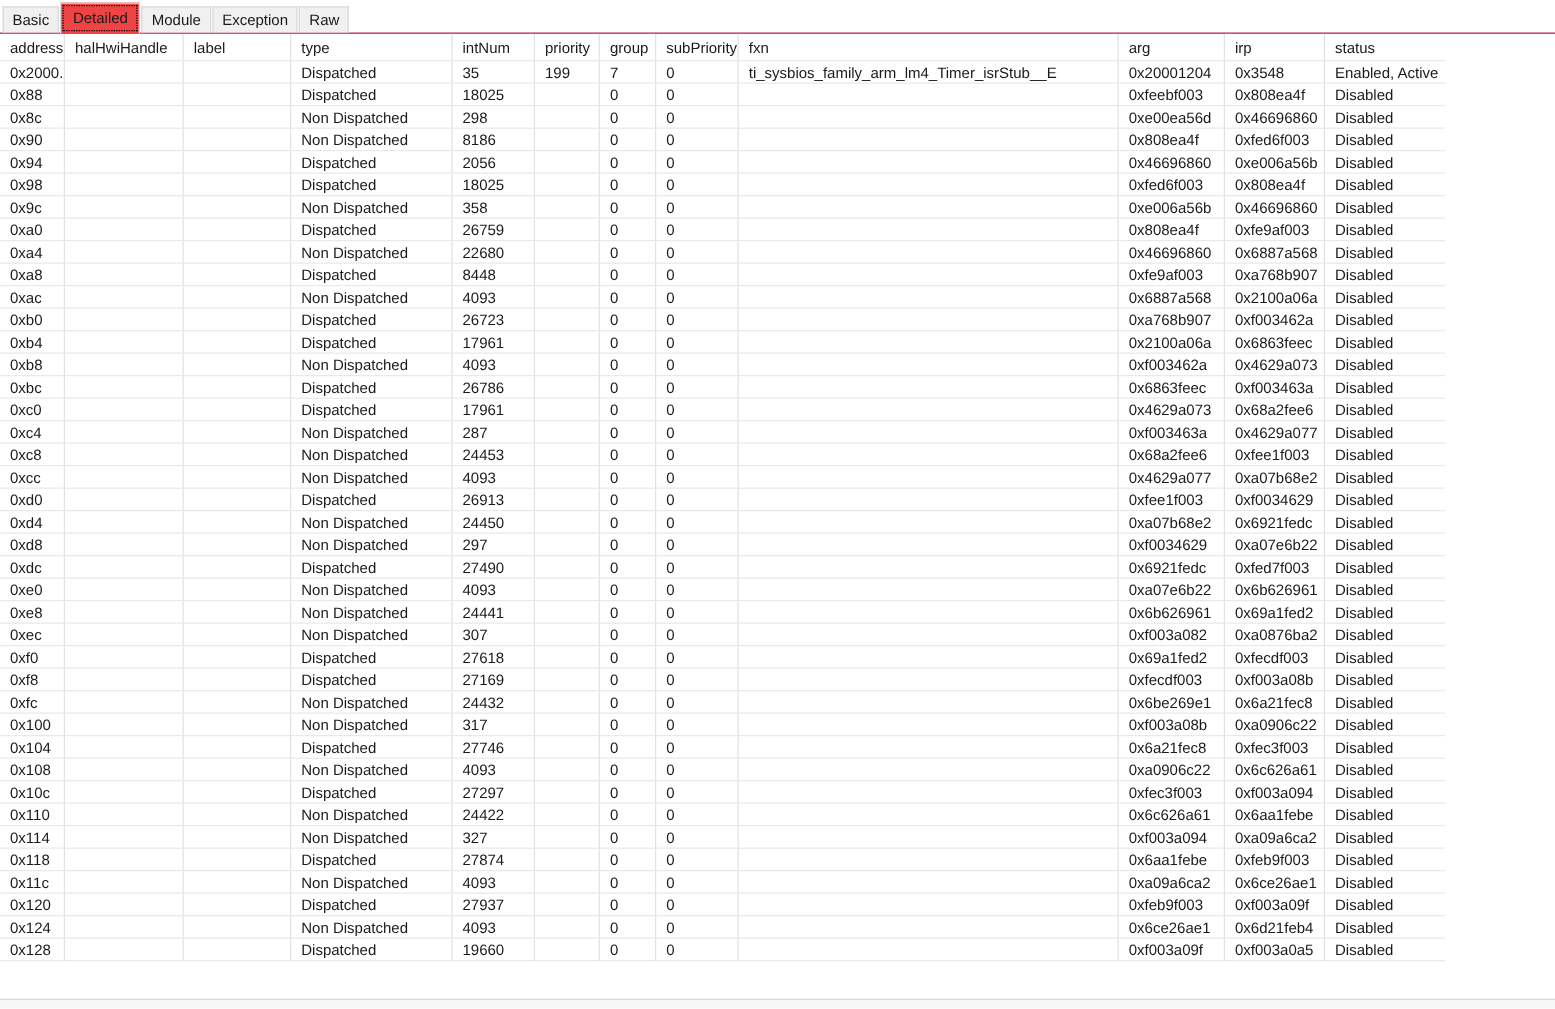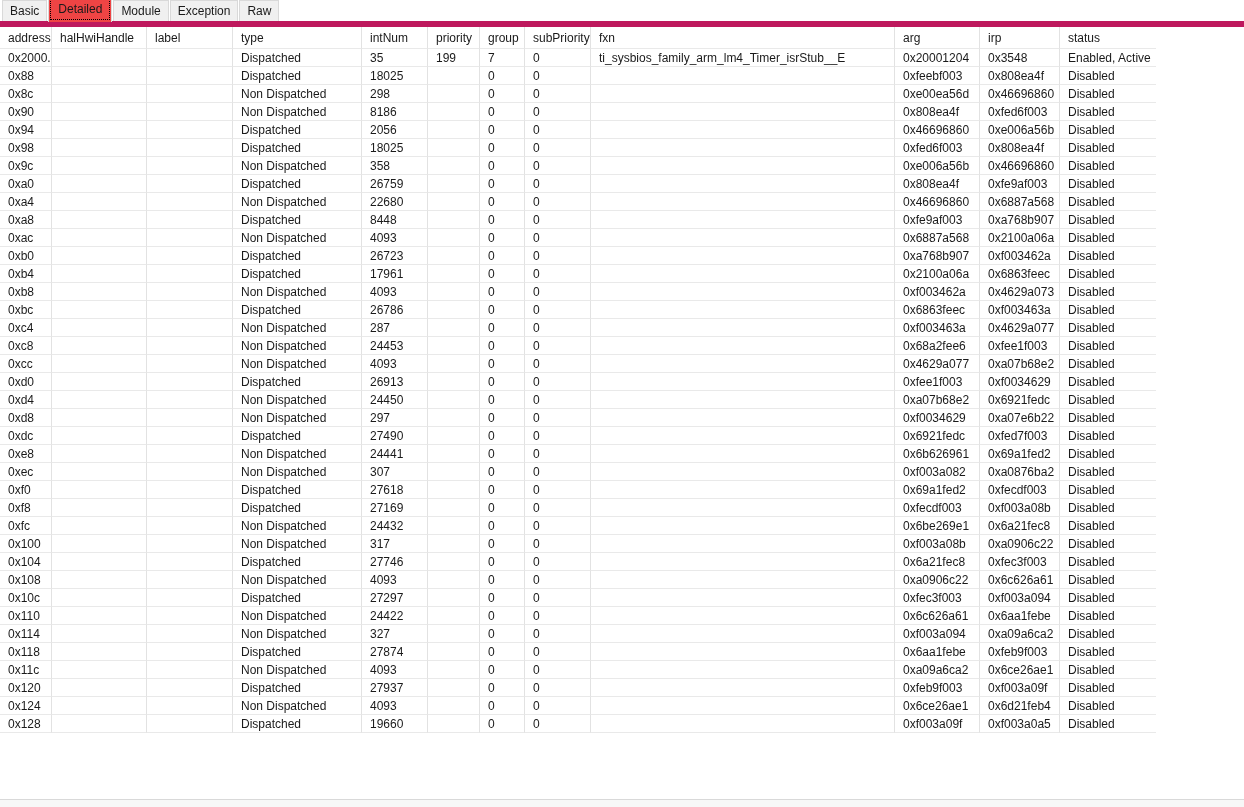--- a/index.html
+++ b/index.html
@@ -9,21 +9,21 @@
     font-family:"Liberation Sans", sans-serif;
     font-size:12px;
     color:#1a1a1a;
     position:relative;
   }
 
   
   .tabstrip {
     height:27px;
     background:#ffffff;
-    border-bottom:6px solid #be185d;
+    border-bottom:1px solid #be185d;
     display:flex;
     align-items:flex-end;
     padding-left:2px;
     position:relative;
     z-index:5;
   }
   .tab {
     background:#f0f0f0;
     border:1px solid #d9d9d9;
     border-bottom:none;
@@ -367,20 +367,36 @@
           <td>0</td>
           <td>0</td>
           <td></td>
           <td>0x6863feec</td>
           <td>0xf003463a</td>
           <td>Disabled</td>
           <td>0</td>
           <td class="filler"></td>
         </tr>
         <tr>
+          <td>0xc0</td>
+          <td></td>
+          <td></td>
+          <td>Dispatched</td>
+          <td>17961</td>
+          <td></td>
+          <td>0</td>
+          <td>0</td>
+          <td></td>
+          <td>0x4629a073</td>
+          <td>0x68a2fee6</td>
+          <td>Disabled</td>
+          <td>0</td>
+          <td class="filler"></td>
+        </tr>
+        <tr>
           <td>0xc4</td>
           <td></td>
           <td></td>
           <td>Non Dispatched</td>
           <td>287</td>
           <td></td>
           <td>0</td>
           <td>0</td>
           <td></td>
           <td>0xf003463a</td>
@@ -474,20 +490,36 @@
           <td></td>
           <td></td>
           <td>Dispatched</td>
           <td>27490</td>
           <td></td>
           <td>0</td>
           <td>0</td>
           <td></td>
           <td>0x6921fedc</td>
           <td>0xfed7f003</td>
+          <td>Disabled</td>
+          <td>0</td>
+          <td class="filler"></td>
+        </tr>
+        <tr>
+          <td>0xe0</td>
+          <td></td>
+          <td></td>
+          <td>Non Dispatched</td>
+          <td>4093</td>
+          <td></td>
+          <td>0</td>
+          <td>0</td>
+          <td></td>
+          <td>0xa07e6b22</td>
+          <td>0x6b626961</td>
           <td>Disabled</td>
           <td>0</td>
           <td class="filler"></td>
         </tr>
         <tr>
           <td>0xe8</td>
           <td></td>
           <td></td>
           <td>Non Dispatched</td>
           <td>24441</td>

